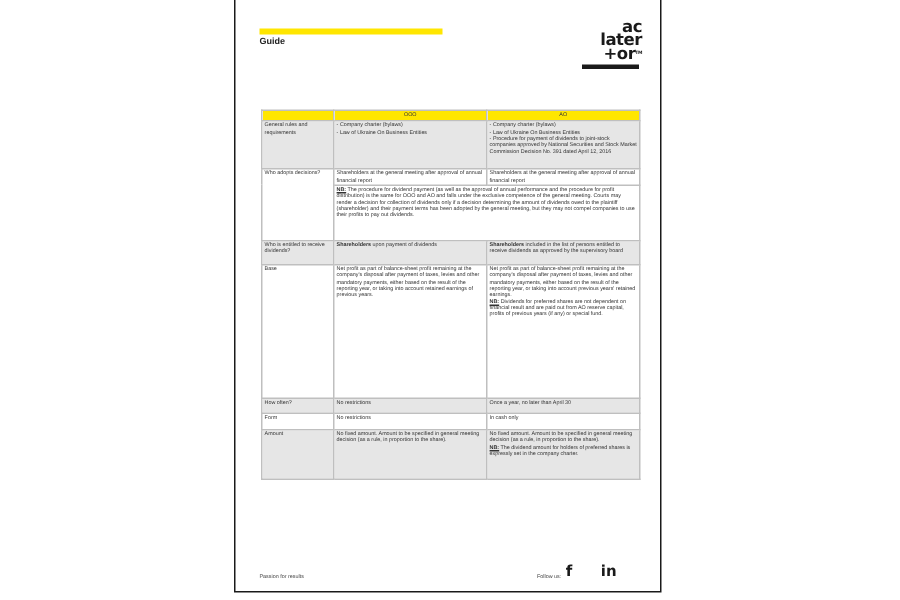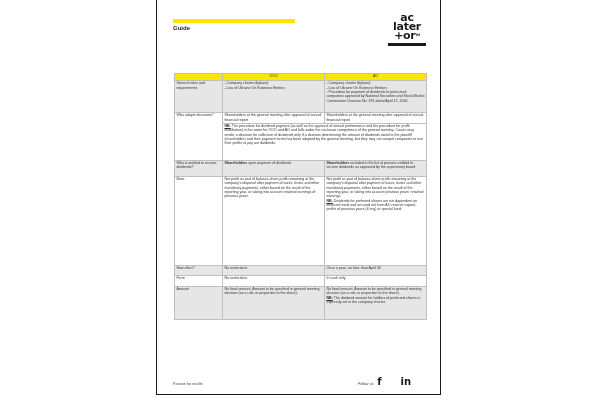--- a/index.html
+++ b/index.html
@@ -1,20 +1,20 @@
 <!DOCTYPE html>
 <html><head>
 <meta charset="utf-8">
 <style>
   html, body { margin:0; padding:0; }
   body { width:600px; height:400px; background:#ffffff; position:relative; overflow:hidden; font-family:"Liberation Sans", sans-serif; }
   .page { position:absolute; left:156px; top:-2px; width:285px; height:397px; border:1.5px solid #1a1a1a; background:#fff; box-sizing:border-box; }
   .yellow-bar { position:absolute; left:16px; top:20px; width:122px; height:4px; background:#ffe600; }
   .guide { position:absolute; left:16px; top:26px; font-size:6px; font-weight:bold; color:#222; }
-  .logo { position:absolute; left:229px; top:14px; width:42px; text-align:center; color:#1a1a1a; font-family:"DejaVu Sans", sans-serif; font-weight:bold; line-height:9px; }
+  .logo { position:absolute; left:229px; top:14px; width:42px; text-align:right; color:#1a1a1a; font-family:"DejaVu Sans", sans-serif; font-weight:bold; line-height:9px; }
   .logo .ln { display:block; font-size:11px; letter-spacing:-0.3px; }
   .logo .tm { font-size:3px; vertical-align:bottom; }
   .logo .bar { display:block; margin-top:3px; margin-left:2px; width:38px; height:3px; background:#1a1a1a; }
   table.grid { position:absolute; left:17px; top:74px; width:252px; border-collapse:collapse; table-layout:fixed; font-size:3.6px; line-height:4.3px; color:#333; }
   table.grid td, table.grid th { border:0.6px solid #bfbfbf; vertical-align:top; padding:0.6px 1.4px; overflow:hidden; word-wrap:break-word; }
   table.grid th { background:#ffe600; font-weight:normal; text-align:center; height:5px; padding:0.4px; color:#333; }
   tr.gray td { background:#e6e6e6; }
   tr.white td { background:#ffffff; }
   .nb { text-decoration:underline; font-weight:bold; }
   .footer-left { position:absolute; left:16px; top:383px; font-size:3.6px; color:#444; }

